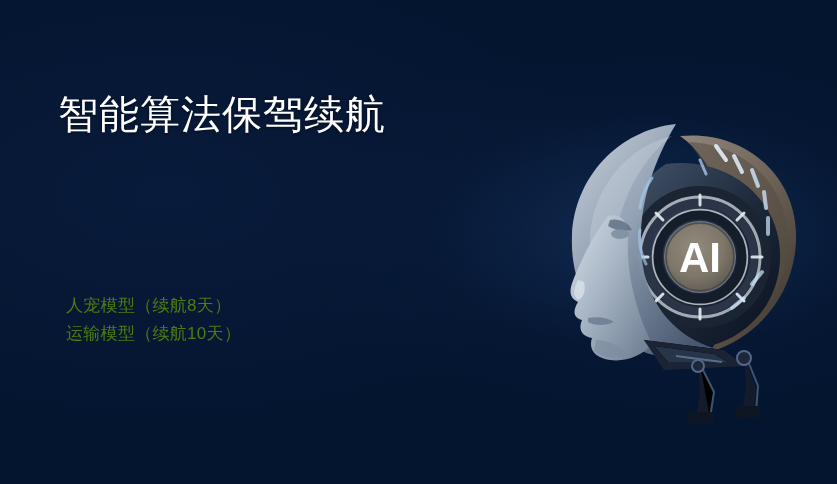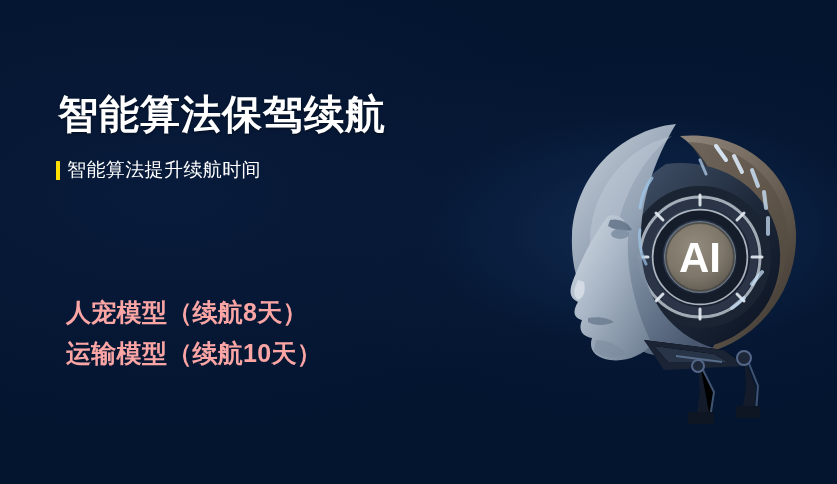--- a/index.html
+++ b/index.html
@@ -29,21 +29,21 @@
   
   .text-block {
     position: absolute;
     left: 56px;
     top: 92px;
     width: 440px;
   }
   .headline {
     color: #ffffff;
     font-size: 40px;
-    font-weight: 700;
+    font-weight: 400;
     letter-spacing: 1px;
     line-height: 1.12;
     margin: 0 0 22px 2px;
     white-space: nowrap;
     text-shadow: 0 1px 3px rgba(0,0,0,0.45);
   }
   .bullets {
     margin: 0;
     padding: 0;
     list-style: none;
@@ -74,23 +74,23 @@
   
   .model-list {
     position: absolute;
     left: 66px;
     top: 292px;
     margin: 0;
     padding: 0;
     list-style: none;
   }
   .model-item {
-    color: #fca5a5;
-    font-size: 25px;
-    font-weight: 700;
+    color: #4d7c0f;
+    font-size: 17px;
+    font-weight: 400;
     letter-spacing: 0.3px;
     line-height: 1.62;
     white-space: nowrap;
   }
 
   
   .robot {
     position: absolute;
     left: 548px;
     top: 112px;
@@ -106,24 +106,20 @@
 <div class="slide">
 
   <div class="bg-glow"></div>
 
   <div class="text-block">
 
     <h1 class="headline">智能算法保驾续航</h1>
 
     <ul class="bullets">
 
-      <li class="bullet-row">
-        <span class="bullet-bar"></span>
-        <span class="bullet-text">智能算法提升续航时间</span>
-      </li>
 
 
     </ul>
   </div>
 
   <ul class="model-list">
     <li class="model-item">人宠模型（续航8天）</li>
     <li class="model-item">运输模型（续航10天）</li>
   </ul>
 

